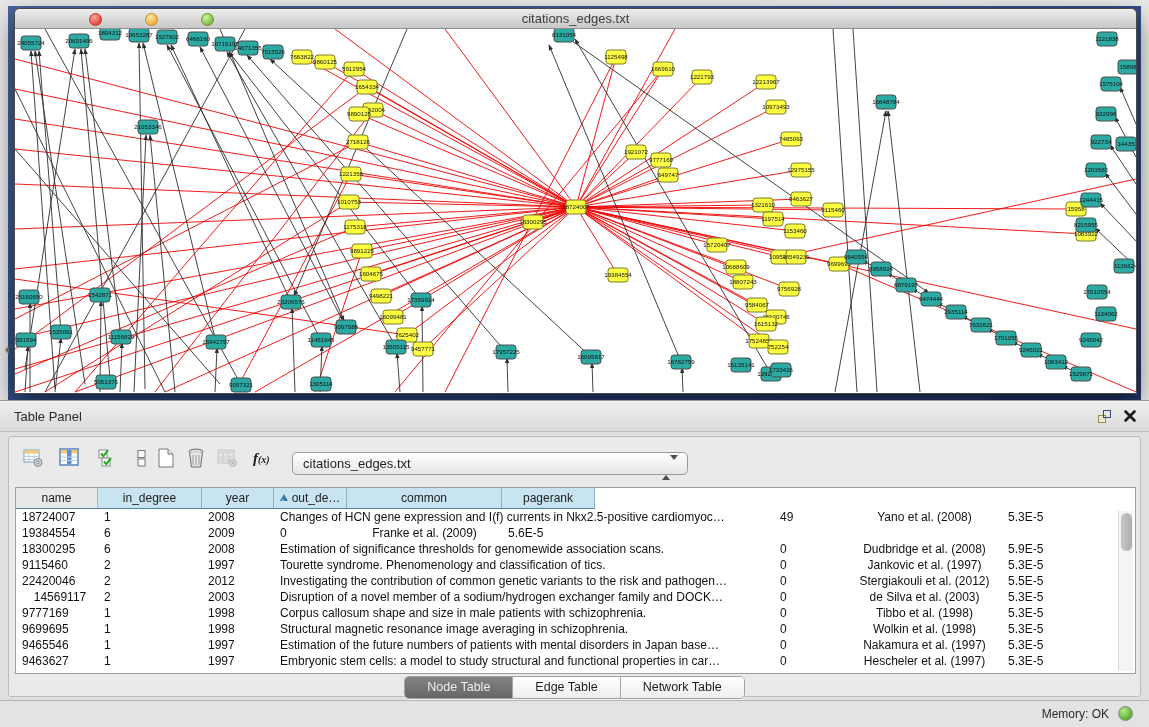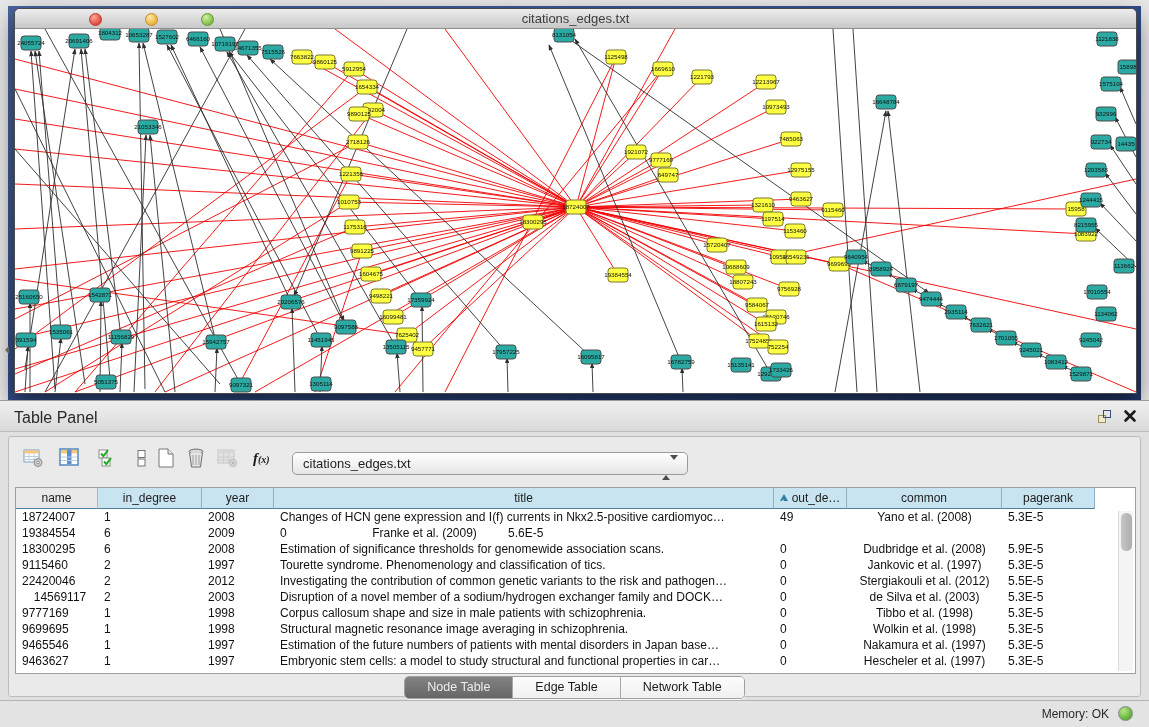--- a/index.html
+++ b/index.html
@@ -24,21 +24,21 @@
   .light.red { left:74px; background:radial-gradient(circle at 35% 30%,#ffa59b,#e4493c 70%); border:1px solid #b43a30; }
   .light.yellow { left:130px; background:radial-gradient(circle at 35% 30%,#ffe9a8,#efb23a 70%); border:1px solid #c08d2c; }
   .light.green { left:186px; background:radial-gradient(circle at 35% 30%,#d2f0a0,#7fc043 70%); border:1px solid #649433; }
   .net-canvas { position:relative; width:1121px; height:364px; background:#fff; overflow:hidden; }
 
   
   .table-panel { position:absolute; left:0; top:400px; width:1149px; height:300px;
     background:#e0e0e0; border-top:1px solid #9a9a9a; }
   .tp-header { position:relative; height:31px; background:linear-gradient(#efefef,#dadada);
     border-bottom:1px solid #bdbdbd; }
-  .tp-title { position:absolute; left:14px; top:8px; font-size:16px; color:#2a2a2a; }
+  .tp-title { position:absolute; left:14px; top:8px; font-size:13px; color:#2a2a2a; }
   .float-icon { position:absolute; right:38px; top:9px; width:13px; height:13px; }
   .float-icon .sq1 { position:absolute; right:0; top:0; width:8px; height:8px; border:1px solid #3a4a7a; background:transparent; }
   .float-icon .sq2 { position:absolute; left:0; bottom:0; width:8px; height:8px; border:1px solid #9a8d55; background:#efe9cf; }
   .close-icon { position:absolute; right:12px; top:8px; width:14px; height:14px; }
 
   .tp-body { position:absolute; left:8px; top:35px; width:1133px; height:261px;
     background:#eaeaea; border:1px solid #bcbcbc; border-radius:3px; }
 
   .toolbar { position:absolute; left:6px; top:8px; height:32px; width:1120px; }
   .tool { position:absolute; top:2px; width:24px; height:24px; cursor:default; }
@@ -540,21 +540,20 @@
           <span>citations_edges.txt</span>
           <span class="updown"><span class="up"></span><span class="dn"></span></span>
         </div>
       </div>
 
       <div class="grid-wrap">
         <div class="grid-header" id="grid-header">
             <div class="gh-cell gray" style="width: 82px;">name</div>
             <div class="gh-cell" style="width: 104px;">in_degree</div>
             <div class="gh-cell" style="width: 72px;">year</div>
-            <div class="gh-cell" style="width: 500px;">title</div>
             <div class="gh-cell" style="width: 73px;"><span class="sort-tri"><i></i></span>out_de…</div>
             <div class="gh-cell" style="width: 155px;">common</div>
             <div class="gh-cell" style="width: 93px;">pagerank</div>
           </div>
         <div class="grid-body" id="grid-body">
             <div class="g-row">
               <div class="g-cell" style="width: 82px;">18724007</div>
               <div class="g-cell" style="width: 104px;">1</div>
               <div class="g-cell" style="width: 72px;">2008</div>
               <div class="g-cell" style="width: 500px;">Changes of HCN gene expression and I(f) currents in Nkx2.5-positive cardiomyoc…</div>

